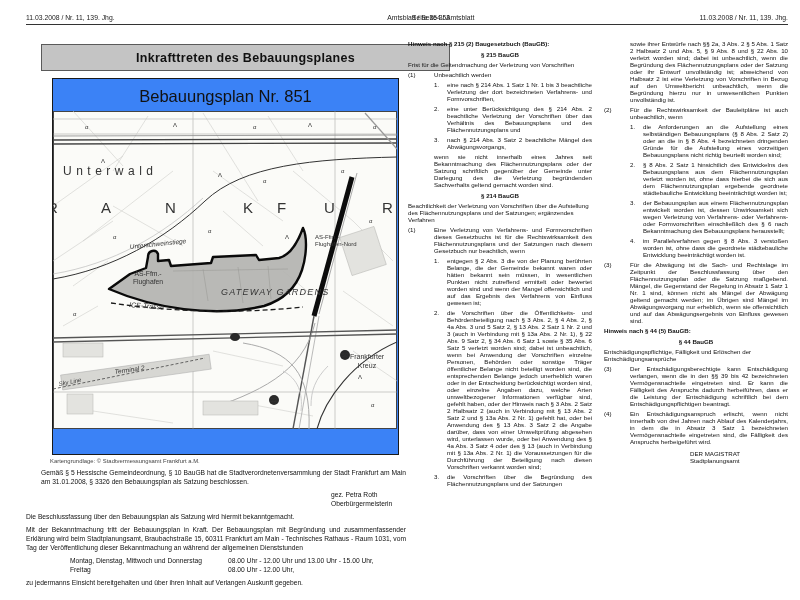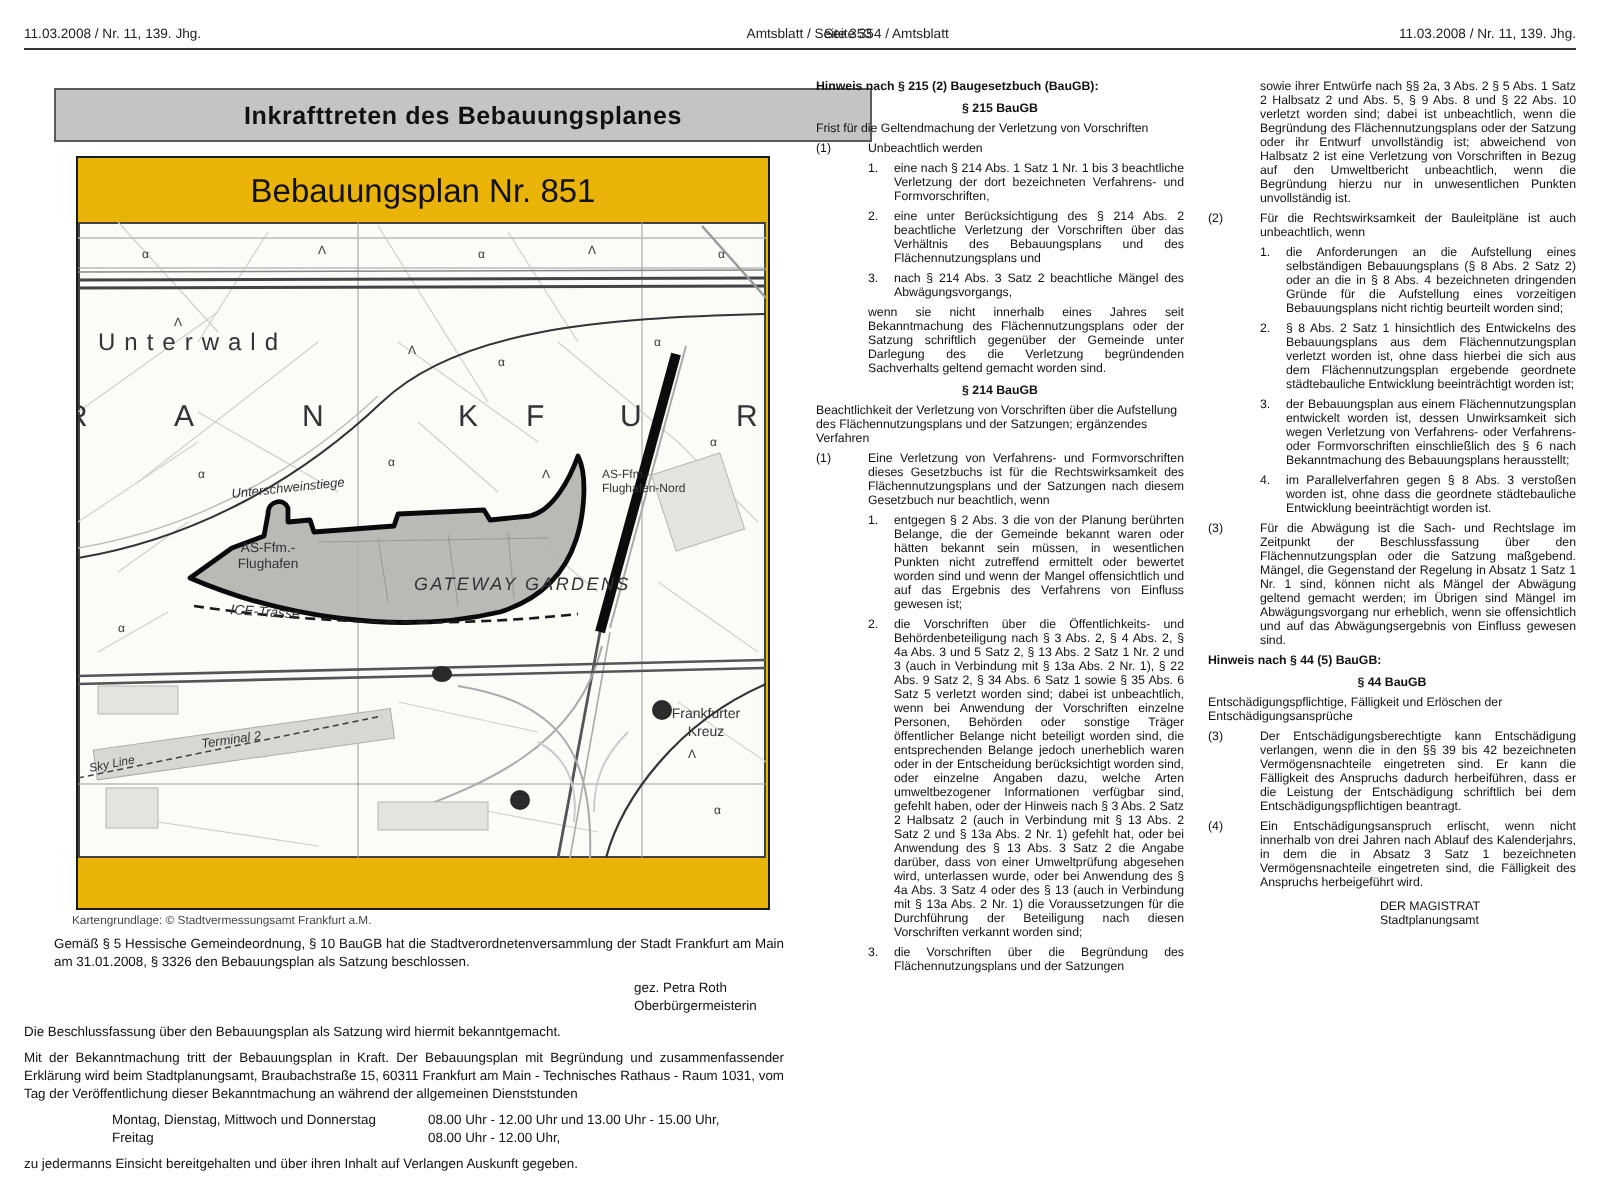--- a/index.html
+++ b/index.html
@@ -2,40 +2,40 @@
 <html><head>
 <meta charset="utf-8">
 <style>
   html,body{margin:0;padding:0;}
   body{
     width:800px;height:600px;background:#ffffff;position:relative;
     font-family:"Liberation Sans", sans-serif;color:#1c1c1c;
     -webkit-font-smoothing:antialiased;
   }
   .page{position:absolute;top:0;height:600px;}
-  #page-left{left:0;width:400px;padding-left:48px;}
+  #page-left{left:14px;width:400px;padding-left:48px;}
   #page-right{left:400px;width:400px;}
 
   
   .pghead{
     position:absolute;top:14px;left:12px;right:12px;
     display:flex;justify-content:space-between;
     font-size:6.8px;color:#222;border-bottom:1px solid #333;padding-bottom:3px;
   }
 
   
   .titlebar{
     position:absolute;top:44px;left:27px;right:12px;height:25px;
     background:#c4c4c4;border:1px solid #5a5a5a;
     display:flex;align-items:center;justify-content:center;
     font-weight:bold;font-size:12.5px;letter-spacing:.3px;color:#111;
   }
   .planbox{
     position:absolute;top:78px;left:38px;width:347px;height:377px;
-    border:1.6px solid #1a1a1a;background:#eab308;box-sizing:border-box;
+    border:1.6px solid #1a1a1a;background:#3b82f6;box-sizing:border-box;
   }
   .planbox .ptitle{font-size:16.5px;text-align:center;margin-top:8px;color:#111;}
   .planbox .psub{font-size:10.5px;text-align:center;margin-top:3px;color:#111;}
   .planbox svg{display:block;margin-top:5px;}
   .mapcredit{
     position:absolute;top:458px;left:36px;font-size:5.9px;color:#444;
   }
   .lbody{
     position:absolute;top:468px;left:12px;width:380px;
     font-size:6.7px;line-height:1.35;color:#111;text-align:justify;

